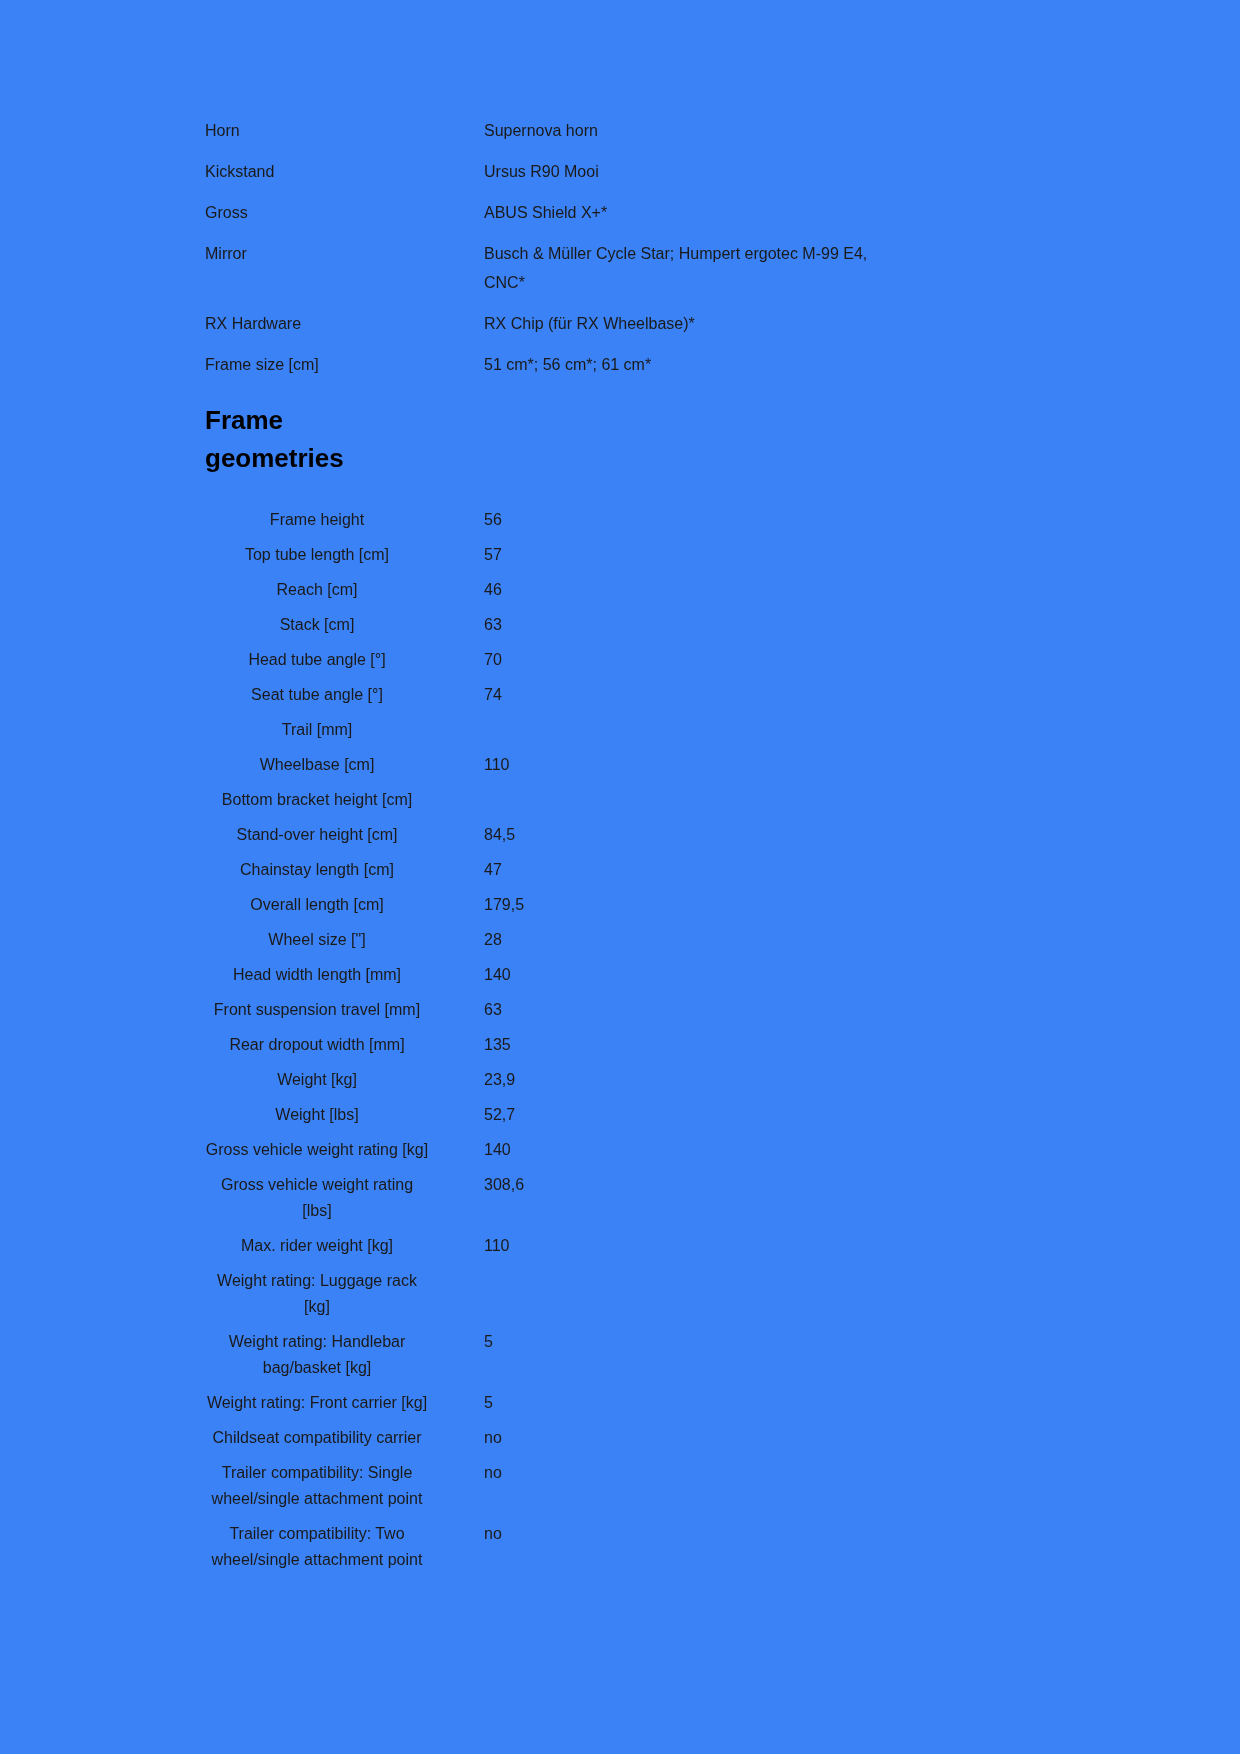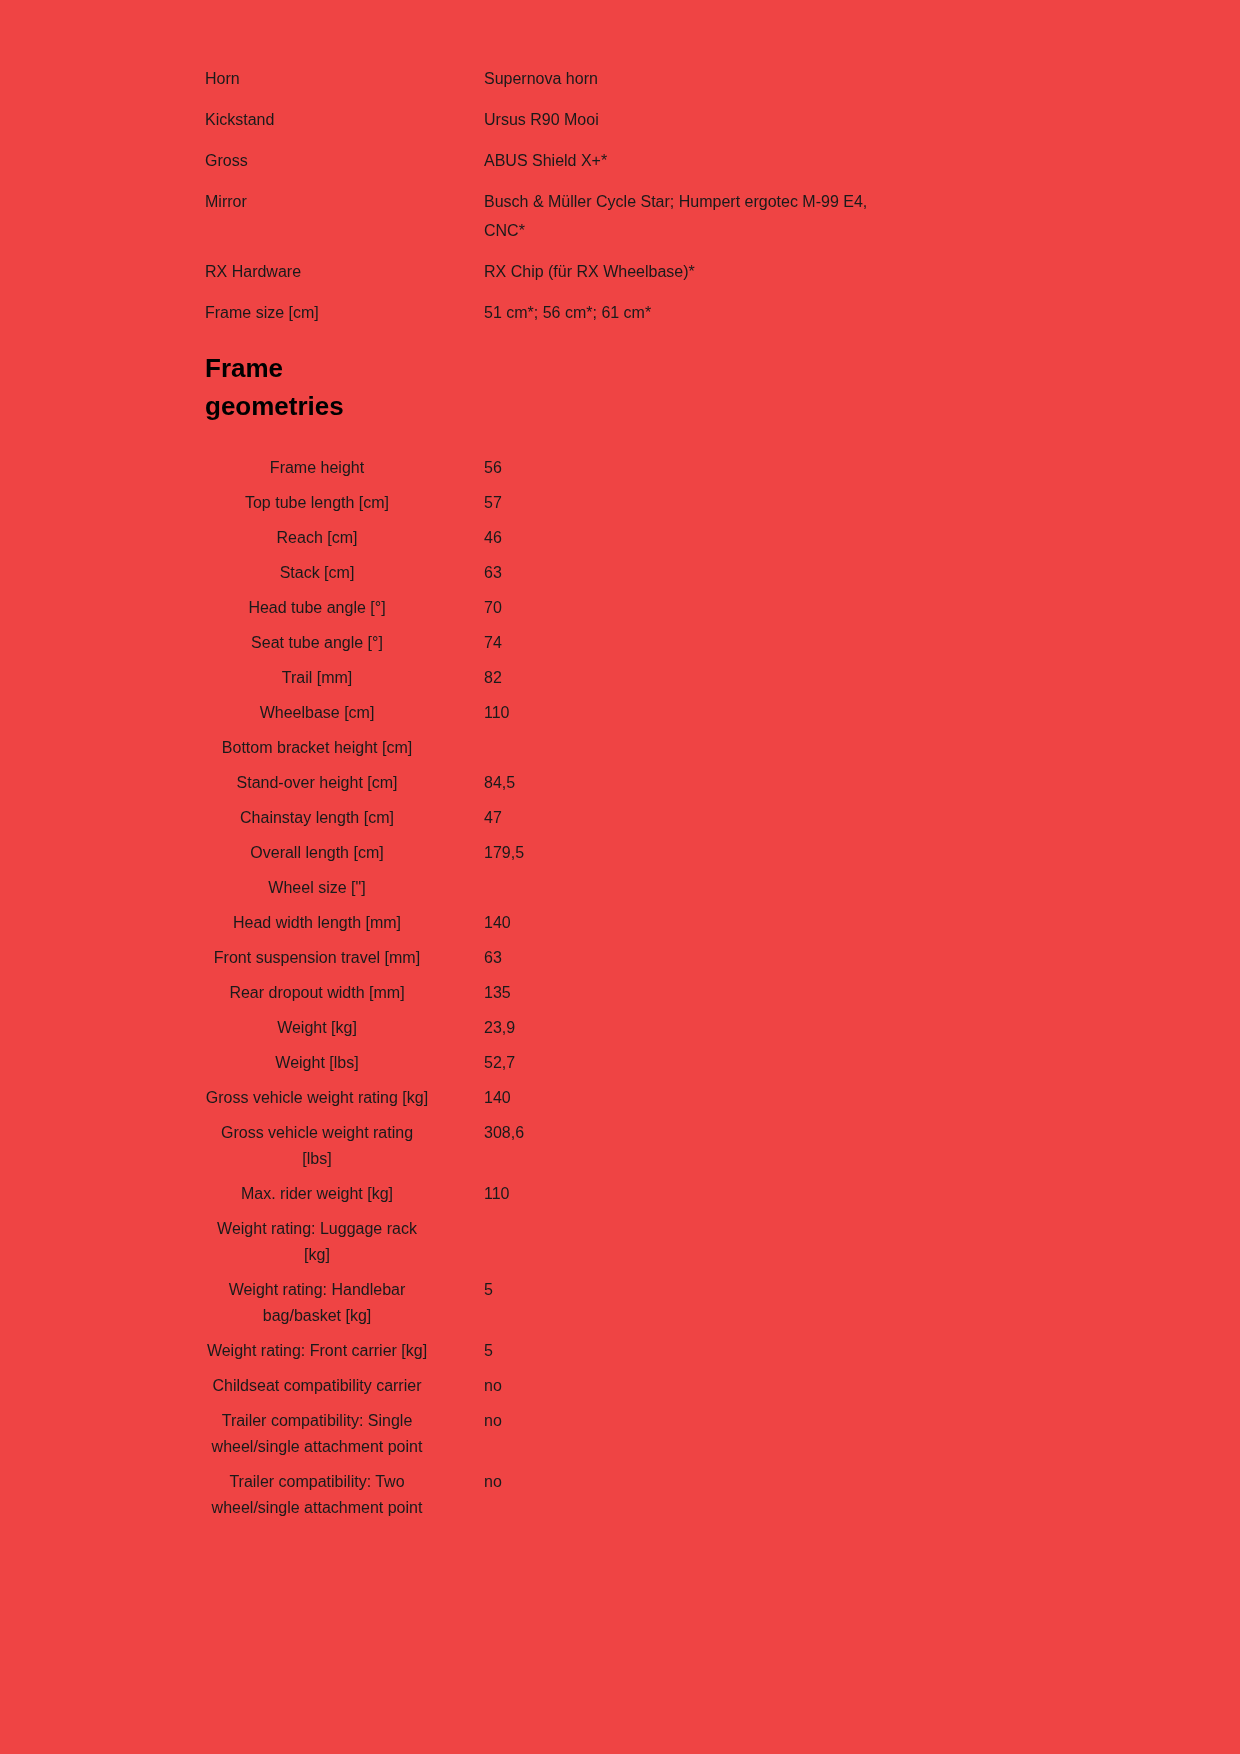--- a/index.html
+++ b/index.html
@@ -1,23 +1,23 @@
 <!DOCTYPE html>
 <html><head>
 <meta charset="utf-8">
 <style>
   html, body { margin: 0; padding: 0; background: #e8e8e8; }
   .page {
     position: relative;
     width: 1240px;
     height: 1754px;
     margin: 0 auto;
-    background: #ef4444;
+    background: #3b82f6;
     box-sizing: border-box;
-    padding: 64px 60px 0 205px;
+    padding: 116px 60px 0 205px;
     font-family: "Liberation Sans", sans-serif;
     color: #1a1a1a;
     overflow: hidden;
   }
   .spec-table { display: block; }
   .row { display: flex; align-items: flex-start; }
 
   
   .top .row { margin-bottom: 12px; }
   .top .label {
@@ -125,21 +125,20 @@
         <div class="value">70</div>
       </div>
 
       <div class="row">
         <div class="label">Seat tube angle [°]</div>
         <div class="value">74</div>
       </div>
 
       <div class="row">
         <div class="label">Trail [mm]</div>
-        <div class="value">82</div>
       </div>
 
       <div class="row">
         <div class="label">Wheelbase [cm]</div>
         <div class="value">110</div>
       </div>
 
       <div class="row">
         <div class="label">Bottom bracket height [cm]</div>
       </div>
@@ -154,20 +153,21 @@
         <div class="value">47</div>
       </div>
 
       <div class="row">
         <div class="label">Overall length [cm]</div>
         <div class="value">179,5</div>
       </div>
 
       <div class="row">
         <div class="label">Wheel size ["]</div>
+        <div class="value">28</div>
       </div>
 
       <div class="row">
         <div class="label">Head width length [mm]</div>
         <div class="value">140</div>
       </div>
 
       <div class="row">
         <div class="label">Front suspension travel [mm]</div>
         <div class="value">63</div>

